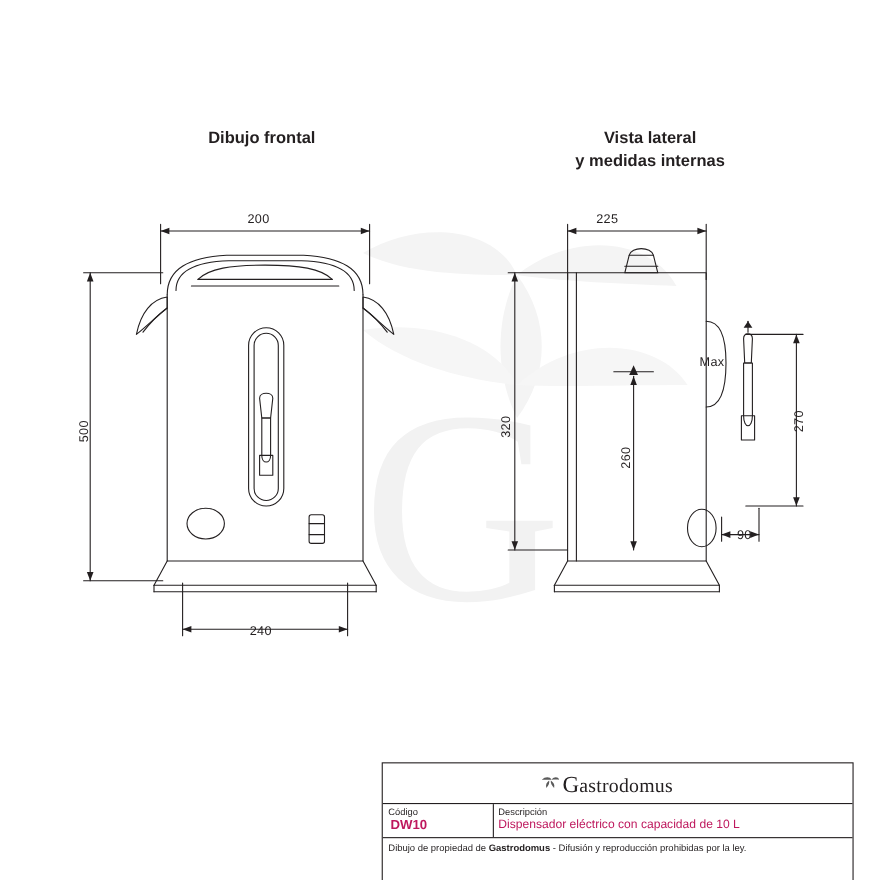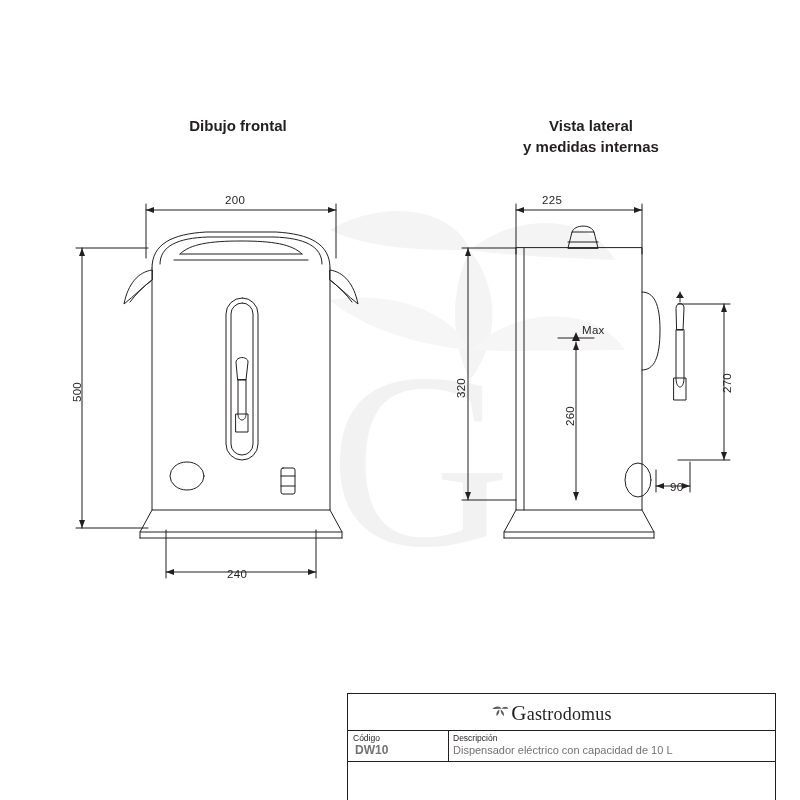--- a/index.html
+++ b/index.html
@@ -93,21 +93,21 @@
   }
   .tb-smalllabel {
     position: absolute;
     font-size: 8.5px;
     color: #231f20;
     top: 2px;
   }
   .tb-value {
     position: absolute;
     font-size: 11px;
-    color: #737373;
+    color: #be185d;
     top: 13px;
   }
   #tb-code-label { left: 5px; }
   #tb-code-value { left: 7px; font-weight: bold; font-size: 12px; top: 12px; }
   #tb-desc-label { left: 105px; }
   #tb-desc-value { left: 105px; }
   #tb-footer-row {
     height: 18px;
     position: relative;
   }
@@ -256,21 +256,21 @@
       <line x1="214" y1="352" x2="214" y2="358"></line>
       <line x1="64" y1="358" x2="214" y2="358"></line>
     </g>
   </svg>
 
   <div class="dim-label" id="lbl-side-225" style="left:542px;top:194px;">225</div>
   <div class="dim-label vert" id="lbl-side-320" style="left:446px;top:382px;width:30px;text-align:center;">320</div>
   <div class="dim-label vert" id="lbl-side-260" style="left:555px;top:410px;width:30px;text-align:center;">260</div>
   <div class="dim-label vert" id="lbl-side-270" style="left:712px;top:377px;width:30px;text-align:center;">270</div>
   <div class="dim-label" id="lbl-side-90" style="left:670px;top:481px;">90</div>
-  <div class="dim-label" id="lbl-side-max" style="left:546px;top:324px;padding-left:36px;">Max</div>
+  <div class="dim-label" id="lbl-side-max" style="left:600px;top:324px;padding-left:36px;">Max</div>
 
   <div class="view-title" id="front-title">Dibujo frontal</div>
   <div class="view-title" id="side-title">Vista lateral
 y medidas internas</div>
 
   <div id="title-block">
     <div id="tb-logo-row">
       <svg id="tb-logo-mark" viewBox="0 0 24 24">
         <g fill="#5a5a5a">
           <path d="M2 9 C 6 5, 12 5, 14 9 C 10 9, 5 9.5, 2 9 Z"></path>
@@ -281,15 +281,18 @@
       </svg>
       <div id="tb-brand"><span class="cap">G</span><span>astrodomus</span></div>
     </div>
     <div id="tb-mid-row">
       <div id="tb-col-div"></div>
       <div class="tb-smalllabel" id="tb-code-label">Código</div>
       <div class="tb-value" id="tb-code-value">DW10</div>
       <div class="tb-smalllabel" id="tb-desc-label">Descripción</div>
       <div class="tb-value" id="tb-desc-value">Dispensador eléctrico con capacidad de 10 L</div>
     </div>
+    <div id="tb-footer-row">
+      <div id="tb-footer-text"><span>Dibujo de propiedad de </span><b>Gastrodomus</b><span> - Difusión y reproducción prohibidas por la ley.</span></div>
+    </div>
   </div>
 
 </div>
 
 </body></html>

